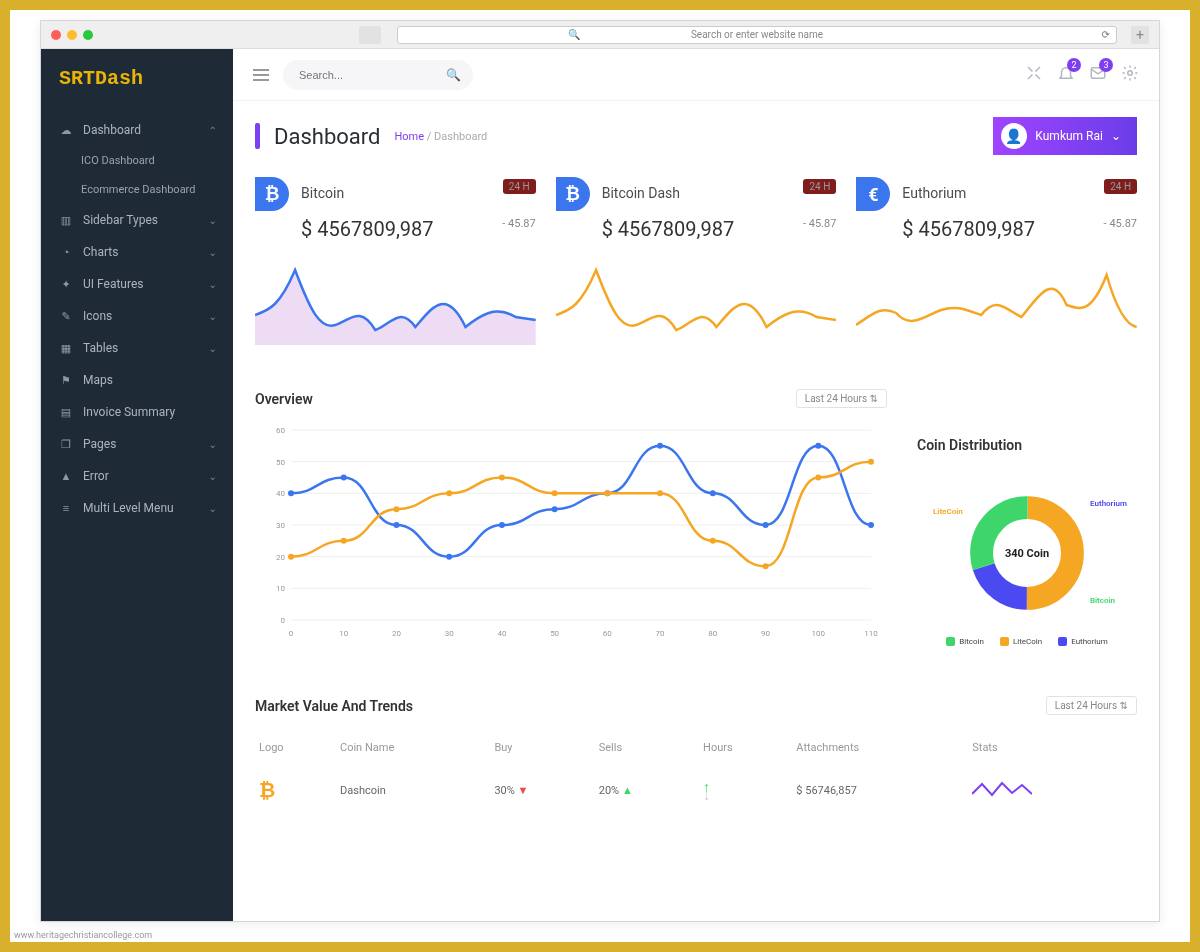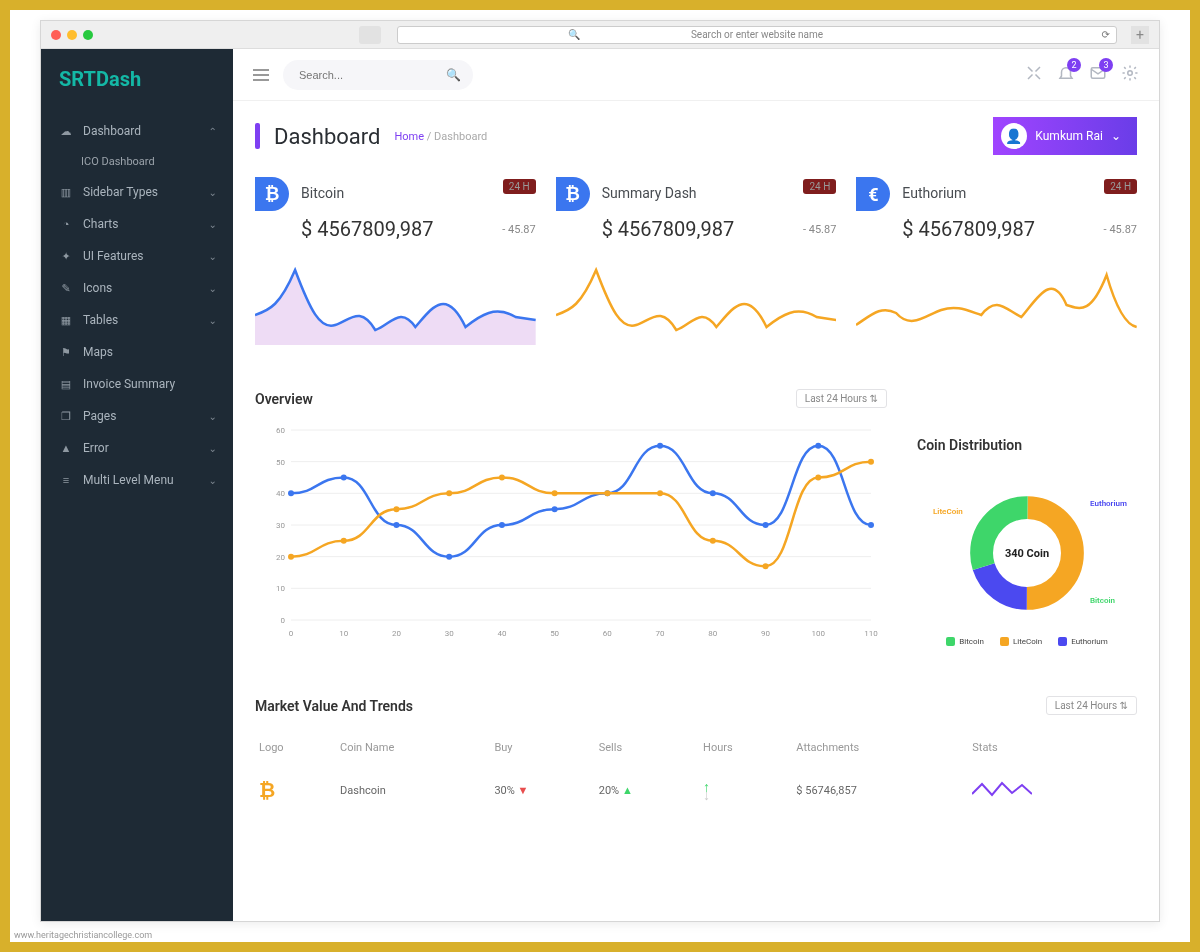--- a/index.html
+++ b/index.html
@@ -31,21 +31,21 @@
 .url-refresh{position:absolute; right:6px; font-size:10px; color:#777}
 .tab-add{width:18px; height:18px; background:#e2e2e2; display:flex; align-items:center; justify-content:center; color:#888; font-size:14px; margin-left:8px;}
 
 .app { flex:1; display:flex; overflow:hidden; }
 
 
 .sidebar {
   width: 192px; background:#1e2a35; color:#cbd3da; display:flex; flex-direction:column;
   font-size:12px;
 }
-.logo { color:#14b8a6; font-weight:700; font-size:20px; padding:18px 18px 24px; }
+.logo { color:#eab308; font-weight:700; font-size:20px; padding:18px 18px 24px;font-family:Liberation Mono, monospace; }
 .nav { flex:1; overflow-y:auto; }
 .nav-item {
   display:flex; align-items:center; padding:9px 16px;
   color:#aab4bd; cursor:pointer; position:relative;
 }
 .nav-item .ico-slot{width:18px; text-align:center; font-size:11px; opacity:.8; margin-right:8px;}
 .nav-item .chev { margin-left:auto; font-size:10px; color:#7d8791; }
 .nav-sub { padding:8px 8px 8px 40px; color:#9aa2aa; font-size:11px; display:block; cursor:pointer;}
 
 
@@ -81,21 +81,21 @@
 .userbtn .avatar::before{content:"👤"}
 
 
 .cards { display:flex; gap:20px; padding:6px 22px 0; }
 .card { flex:1; }
 .card-top{display:flex; align-items:flex-start; gap:12px;}
 .card-icon{width:34px;height:34px; background:#3b76ef; border-radius:0 50% 50% 0; color:#fff;
  display:flex; align-items:center; justify-content:center; font-weight:700; font-size:18px; margin-top:2px;}
 .card-name{font-size:14px; color:#484c51; margin-top:10px;}
 .card-badge{margin-left:auto; font-size:10px; background:#7f1d1d; color:#999; padding:2px 6px; border-radius:3px; margin-top:4px;}
-.card-val{display:flex; align-items:center; gap:14px; margin-top:6px; padding-left:46px;}
+.card-val{display:flex; align-items:flex-start; gap:14px; margin-top:6px; padding-left:46px;}
 .card-val .big{font-size:20px; color:#333; font-weight:400;}
 .card-val .chg{margin-left:auto; font-size:11px; color:#888;}
 .spark{width:100%; height:90px; margin-top:14px;}
 
 
 .row2{display:flex; gap:30px; padding:40px 22px 10px;}
 .overview{flex:1.55;}
 .section-head{display:flex; align-items:center; margin-bottom:12px;}
 .section-head h2{font-size:14px; font-weight:600; color:#333;}
 .picker{margin-left:auto; font-size:10px; color:#888; border:1px solid #e2e2e5; padding:3px 8px; border-radius:3px; cursor:pointer;}
@@ -145,20 +145,21 @@
 
     <aside class="sidebar">
       <div class="logo">SRTDash</div>
       <nav class="nav">
         <div class="nav-item">
           <span class="ico-slot">☁</span>
           <span>Dashboard</span>
           <span class="chev">⌃</span>
         </div>
         <a class="nav-sub">ICO Dashboard</a>
+        <a class="nav-sub">Ecommerce Dashboard</a>
 
         <div class="nav-item">
           <span class="ico-slot">▥</span>
           <span>Sidebar Types</span>
           <span class="chev">⌄</span>
         </div>
         <div class="nav-item">
           <span class="ico-slot">◔</span>
           <span>Charts</span>
           <span class="chev">⌄</span>
@@ -271,21 +272,21 @@
           </div>
           <svg class="spark" viewBox="0 0 280 90" preserveAspectRatio="none">
             <path d="M0 60 C15 55,25 50,40 15 C55 55,65 75,80 70 C95 65,105 50,120 75 C135 70,145 50,160 72 C175 55,190 30,210 72 C225 60,240 50,260 62 L280 65 L280 90 L0 90 Z" fill="#eedcf5"></path>
             <path d="M0 60 C15 55,25 50,40 15 C55 55,65 75,80 70 C95 65,105 50,120 75 C135 70,145 50,160 72 C175 55,190 30,210 72 C225 60,240 50,260 62 L280 65" fill="none" stroke="#3b76ef" stroke-width="2.5"></path>
           </svg>
         </div>
 
         <div class="card">
           <div class="card-top">
             <div class="card-icon">₿</div>
-            <div class="card-name">Summary Dash</div>
+            <div class="card-name">Bitcoin Dash</div>
             <div class="card-badge">24 H</div>
           </div>
           <div class="card-val">
             <span class="big">$ 4567809,987</span>
             <span class="chg">- 45.87</span>
           </div>
           <svg class="spark" viewBox="0 0 280 90" preserveAspectRatio="none">
             <path d="M0 60 C15 55,25 50,40 15 C55 55,65 75,80 70 C95 65,105 50,120 75 C135 70,145 50,160 72 C175 55,190 30,210 72 C225 60,240 50,260 62 L280 65" fill="none" stroke="#f5a623" stroke-width="2.5"></path>
           </svg>
         </div>

